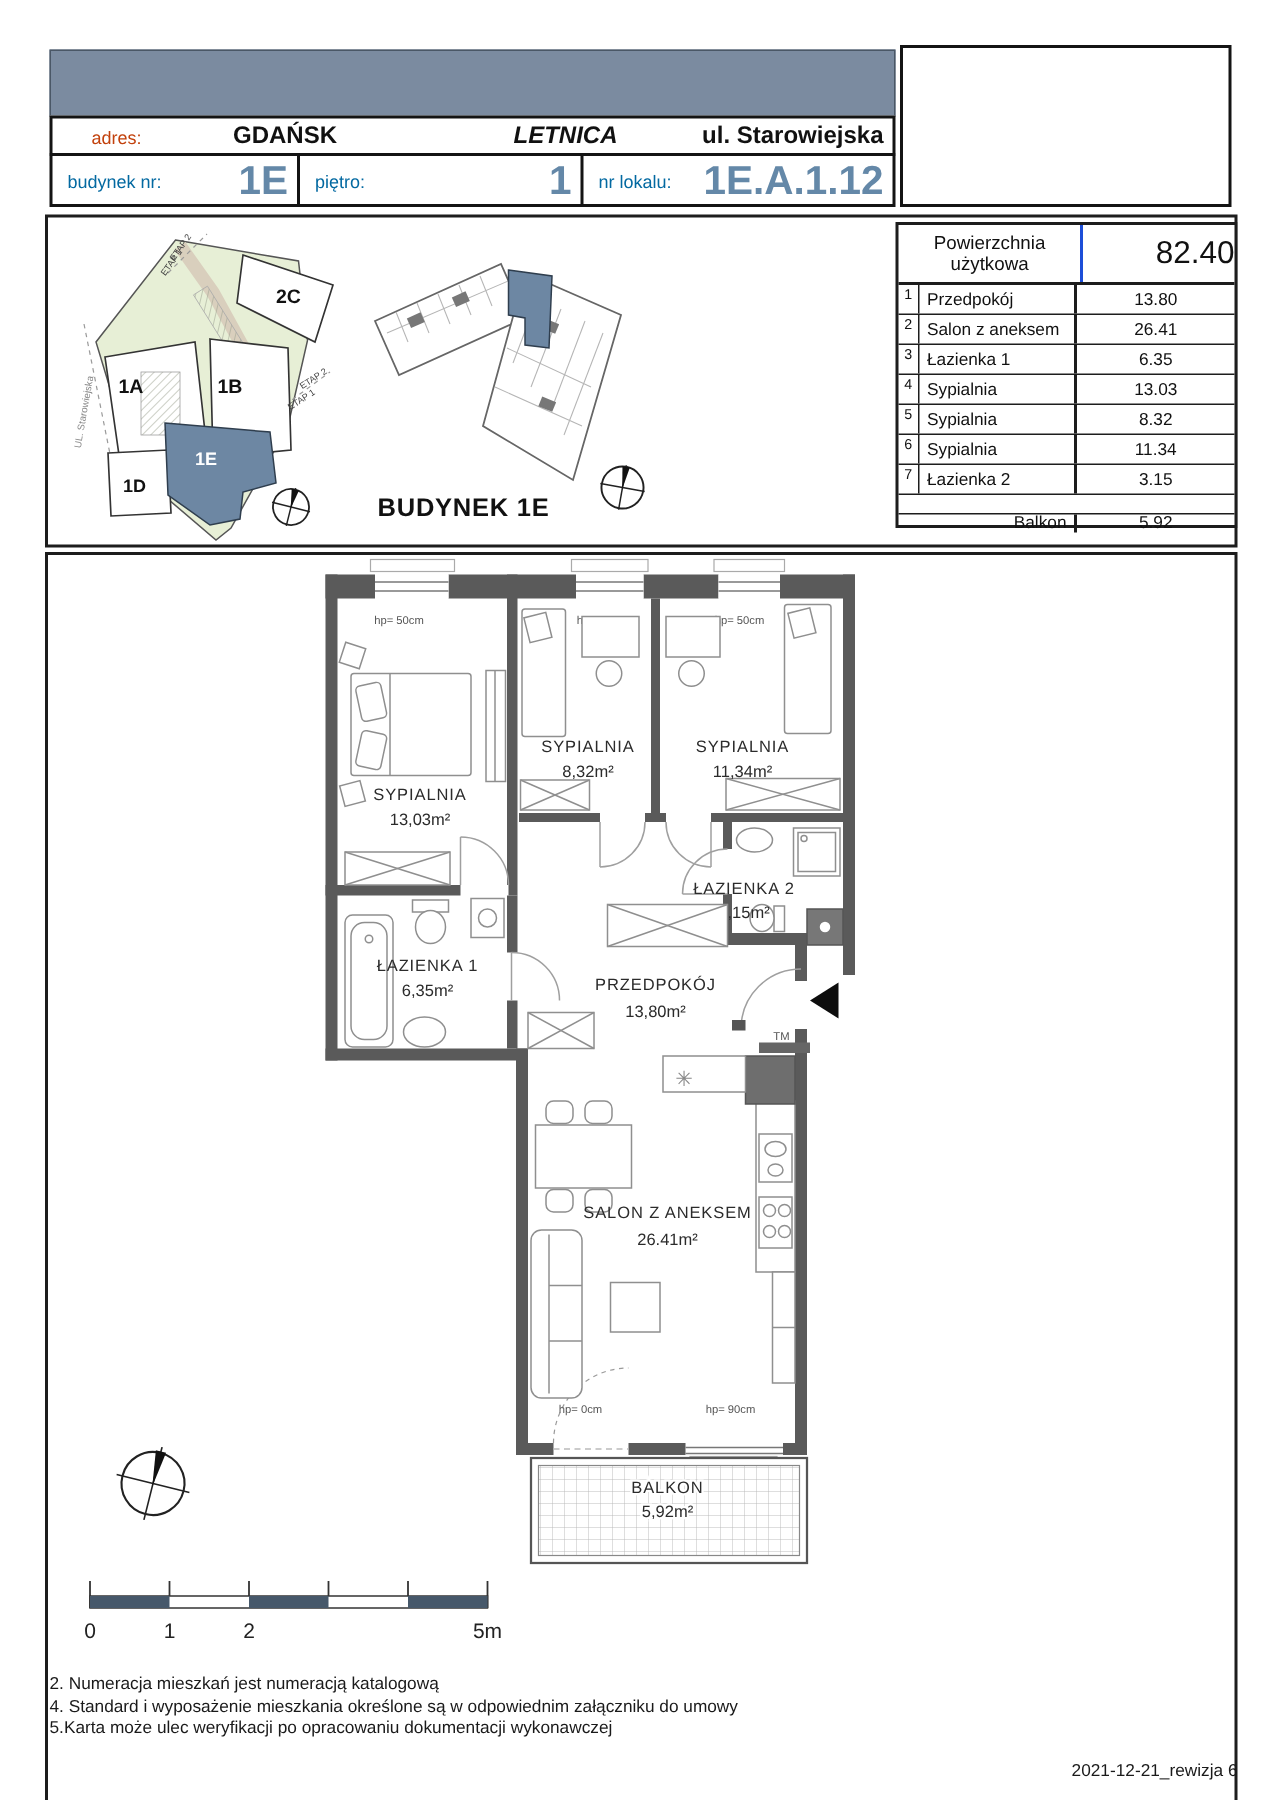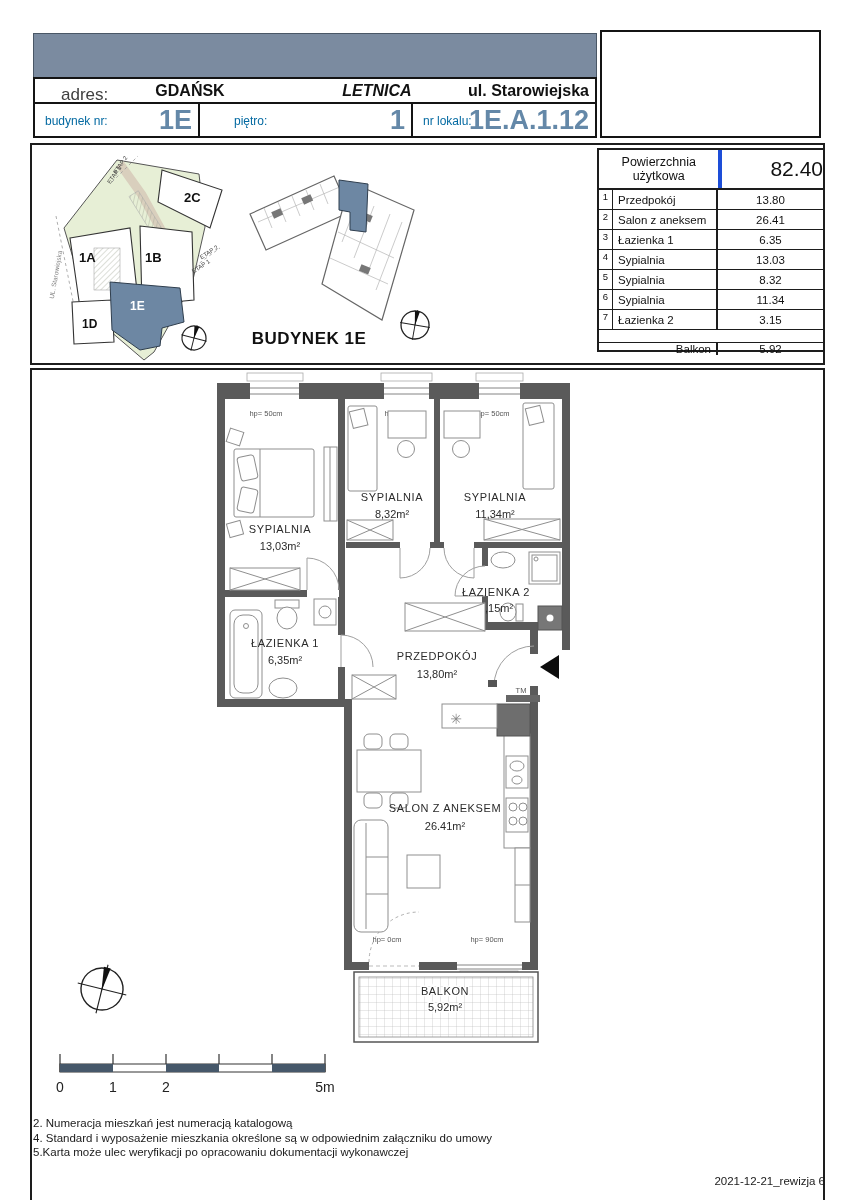--- a/index.html
+++ b/index.html
@@ -2,37 +2,37 @@
 <html><head>
 <meta charset="utf-8">
 <style>
   html,body{margin:0;padding:0;background:#e8e8e8;}
   .page{position:relative;width:849px;height:1200px;background:#fff;margin:0 auto;
         font-family:"Liberation Sans",sans-serif;color:#111;overflow:hidden;}
   .abs{position:absolute;}
   
   .band{position:absolute;left:33px;top:33px;width:564px;height:45px;background:#7b8ba0;border:1px solid #4a5766;box-sizing:border-box;}
   .addr-row{position:absolute;left:33px;top:77px;width:564px;height:27px;border:2px solid #141414;background:#fff;box-sizing:border-box;}
-  .addr-row .lbl{position:absolute;left:26px;top:6px;font-size:17px;color:#404040;}
+  .addr-row .lbl{position:absolute;left:26px;top:6px;font-size:12px;color:#c2410c;}
   .addr-city{position:absolute;left:85px;top:3px;width:140px;text-align:center;font-weight:bold;font-size:16px;}
   .addr-district{position:absolute;left:272px;top:3px;width:140px;text-align:center;font-weight:bold;font-size:16px;font-style:italic;}
   .addr-street{position:absolute;right:6px;top:3px;font-weight:bold;font-size:16px;}
   .bld-row{position:absolute;left:33px;top:102px;width:564px;height:36px;border:2px solid #141414;box-sizing:border-box;display:flex;background:#fff;}
   .bld-cell{position:relative;height:100%;box-sizing:border-box;border-right:2px solid #141414;}
   .bld-cell:last-child{border-right:none;}
   .bld-cell .lbl{position:absolute;left:10px;top:10px;font-size:12px;color:#0369a1;}
   .bld-cell .val{position:absolute;right:6px;top:0px;font-size:27px;font-weight:bold;color:#6488a8;line-height:33px;white-space:nowrap;}
   .logo-box{position:absolute;left:600px;top:30px;width:221px;height:108px;border:2px solid #141414;box-sizing:border-box;background:#fff;}
   
   .maps-box{position:absolute;left:30px;top:143px;width:795px;height:222px;border:2px solid #1d1d1d;box-sizing:border-box;background:#fff;}
   .ov-caption{position:absolute;left:177px;top:184px;width:200px;text-align:center;font-weight:bold;font-size:17px;letter-spacing:.5px;color:#111;}
   
   .area-table{position:absolute;left:597px;top:148px;width:228px;height:204px;border:2px solid #1d1d1d;background:#fff;box-sizing:border-box;display:flex;flex-direction:column;font-size:11.5px;}
   .at-header{display:flex;height:38px;border-bottom:2px solid #1d1d1d;flex:none;}
-  .at-title{width:155px;border-right:4px solid #1d4ed8;display:flex;align-items:center;justify-content:center;text-align:center;font-size:12.5px;padding:0 8px;box-sizing:border-box;}
+  .at-title{width:155px;border-right:2px solid #1d4ed8;display:flex;align-items:center;justify-content:center;text-align:center;font-size:12.5px;padding:0 8px;box-sizing:border-box;}
   .at-total{flex:1;display:flex;align-items:center;justify-content:center;font-size:21px;color:#111;margin-left:48px;}
   .at-row{display:flex;height:19px;border-bottom:1.5px solid #1d1d1d;flex:none;}
   .at-no{width:14px;border-right:1px solid #1d1d1d;display:flex;align-items:flex-start;justify-content:center;font-size:9.5px;padding-top:1px;box-sizing:border-box;}
   .at-name{flex:1;display:flex;align-items:center;padding-left:5px;border-right:2px solid #1d1d1d;box-sizing:border-box;}
   .at-val{width:105px;display:flex;align-items:center;justify-content:center;flex:none;}
   .at-blank{height:12px;border-bottom:1.5px solid #1d1d1d;flex:none;}
   .at-balcony{flex:1;display:flex;}
   .at-bname{flex:1;display:flex;align-items:center;justify-content:flex-end;padding-right:5px;border-right:2px solid #1d1d1d;box-sizing:border-box;}
   
   .plan-box{position:absolute;left:30px;top:368px;width:795px;height:884px;border:2px solid #1d1d1d;box-sizing:border-box;background:#fff;}
@@ -62,21 +62,21 @@
     <span class="addr-city">GDAŃSK</span>
     <span class="addr-district">LETNICA</span>
     <span class="addr-street">ul. Starowiejska</span>
   </div>
 
   <div class="bld-row">
     <div class="bld-cell" style="width:165px;">
       <span class="lbl">budynek nr:</span>
       <span class="val">1E</span>
     </div>
-    <div class="bld-cell" style="width:189px;margin-left:24px;">
+    <div class="bld-cell" style="width:189px;">
       <span class="lbl">piętro:</span>
       <span class="val">1</span>
     </div>
     <div class="bld-cell" style="flex:1;">
       <span class="lbl">nr lokalu:</span>
       <span class="val">1E.A.1.12</span>
     </div>
   </div>
 
   <div class="logo-box"></div>

